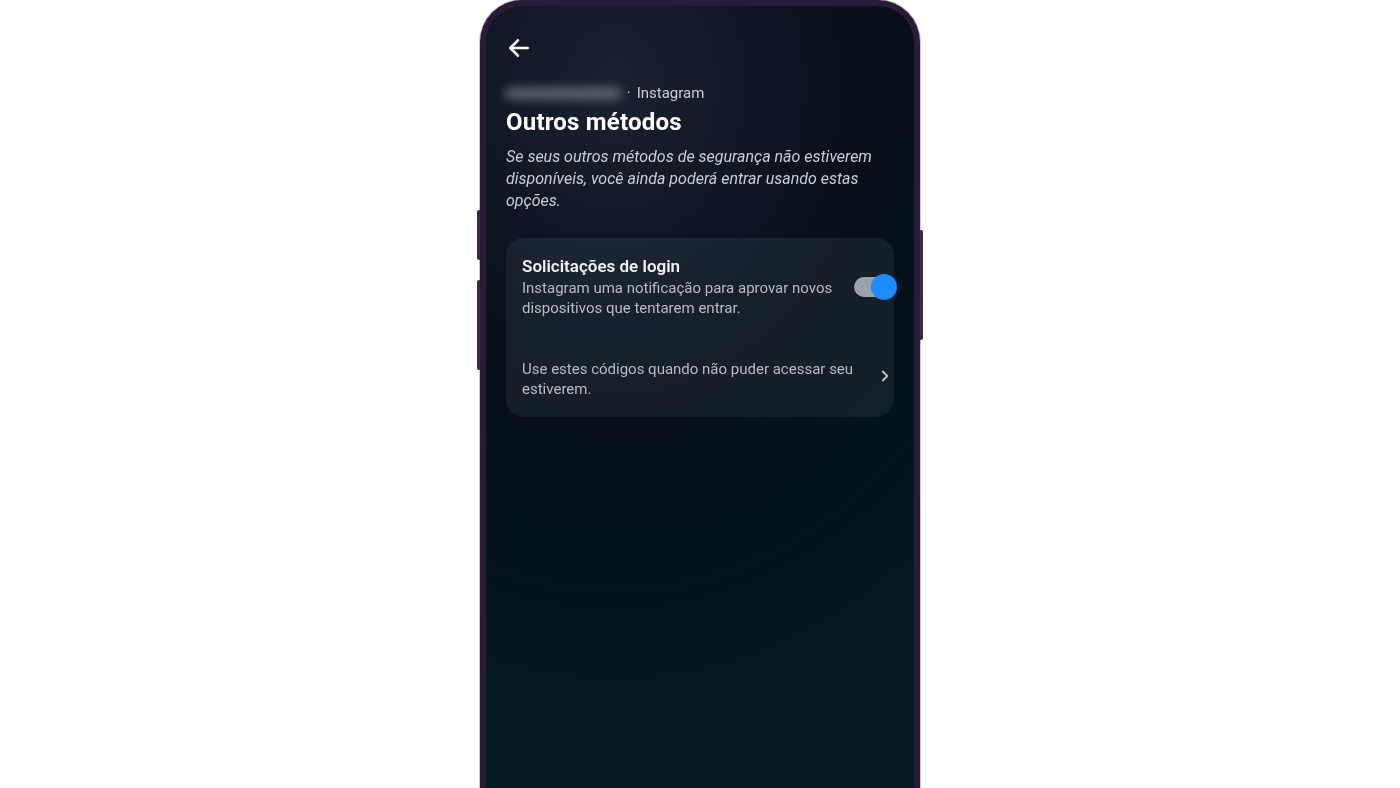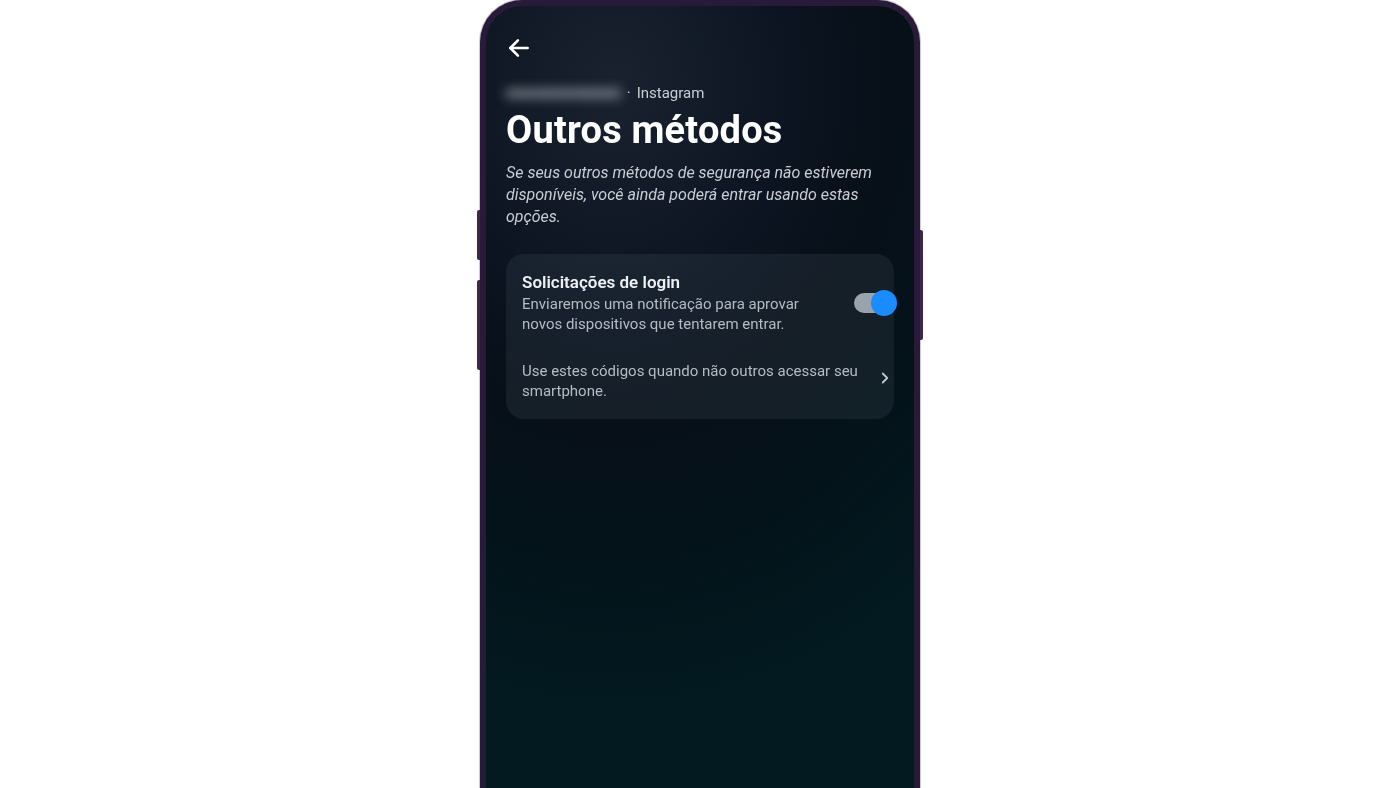--- a/index.html
+++ b/index.html
@@ -31,31 +31,31 @@
       padding:24px 20px 0 20px;
     }
 
     .back-row { height:40px; display:flex; align-items:center; }
     .back-icon svg { width:26px; height:26px; stroke:#ffffff; stroke-width:2.4; fill:none; stroke-linecap:round; stroke-linejoin:round; }
 
     .acct-row { margin-top:14px; display:flex; align-items:center; gap:6px; color:#c9ced4; font-size:15px; }
     .acct-blur { filter: blur(6px); color:#aeb4bb; letter-spacing:0.5px; }
     .acct-sep  { }
 
-    .title { margin-top:6px; font-size:38px; font-weight:700; color:#ffffff; letter-spacing:0.2px; }
+    .title { margin-top:6px; font-size:24px; font-weight:700; color:#ffffff; letter-spacing:0.2px; }
     .subtitle { margin-top:10px; font-size:16px; line-height:1.38; color:#c9ced4;font-style:italic; }
 
     .card {
       margin-top:26px;
       background: rgba(120,140,160,0.12);
       border-radius:18px;
       padding: 18px 0 18px 16px;
       display:flex;
       flex-direction:column;
-      gap:24px;
+      gap:38px;
     }
 
     .row { display:flex; align-items:center; gap:14px; }
     .row-text { flex:1; }
     .row-title { font-size:17px; font-weight:600; color:#eef1f4; }
     .row-desc  { margin-top:2px; font-size:15px; line-height:1.35; color:#b5bbc2; }
 
     .toggle {
       position:relative;
       width:40px; height:20px;
@@ -99,30 +99,30 @@
     </div>
 
     <div class="title">Outros métodos</div>
     <div class="subtitle">Se seus outros métodos de segurança não estiverem disponíveis, você ainda poderá entrar usando estas opções.</div>
 
     <div class="card">
 
       <div class="row">
         <div class="row-text">
           <div class="row-title">Solicitações de login</div>
-          <div class="row-desc">Enviaremos uma notificação para aprovar novos dispositivos que tentarem entrar.</div>
+          <div class="row-desc">Instagram uma notificação para aprovar novos dispositivos que tentarem entrar.</div>
         </div>
         <div class="toggle">
           <div class="knob"></div>
         </div>
       </div>
 
       <div class="row">
         <div class="row-text">
-          <div class="row-desc">Use estes códigos quando não outros acessar seu smartphone.</div>
+          <div class="row-desc">Use estes códigos quando não puder acessar seu estiverem.</div>
         </div>
         <span class="chevron">
           <svg viewBox="0 0 24 24">
               <path d="M9 6l6 6-6 6"></path>
             </svg>
         </span>
       </div>
 
     </div>
 

